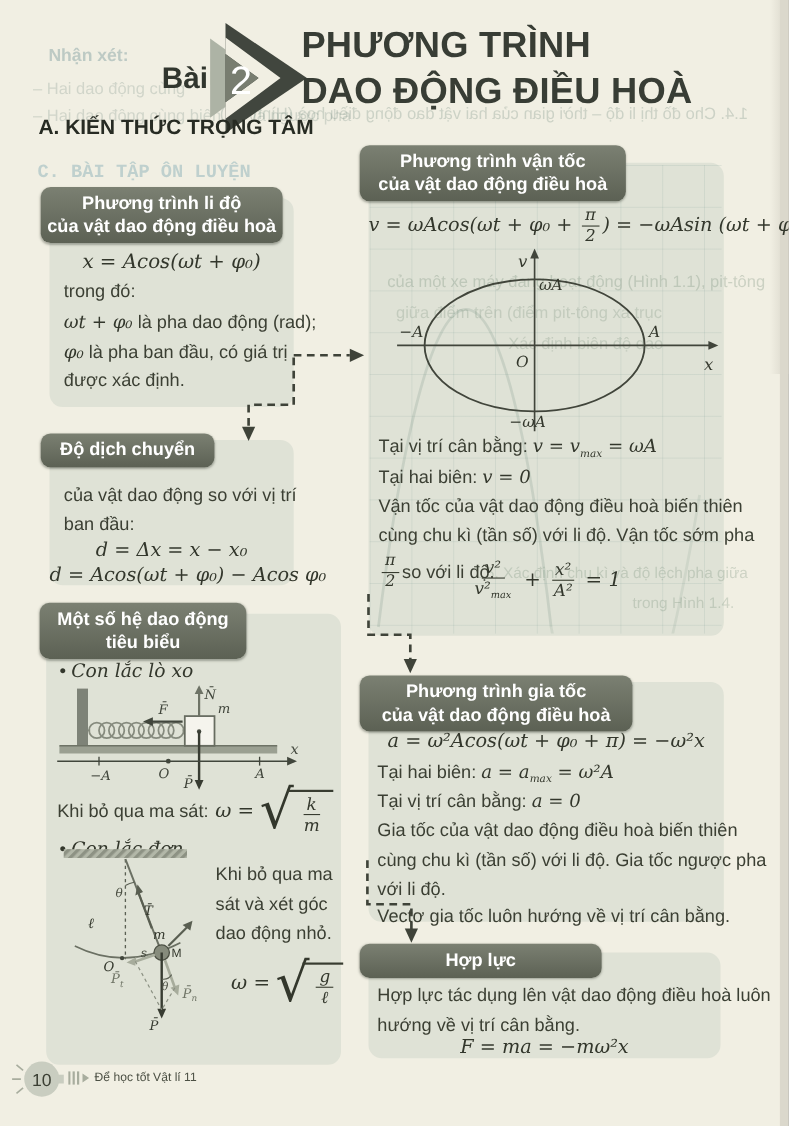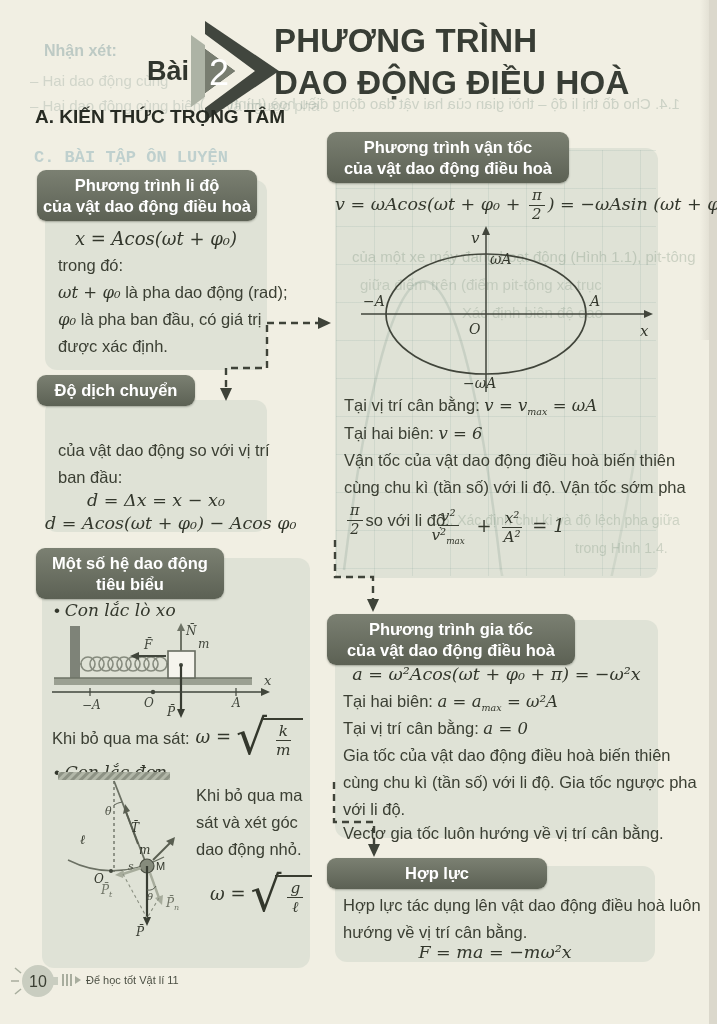--- a/index.html
+++ b/index.html
@@ -89,21 +89,21 @@
       <polygon points="220,388 232,388 226,401"></polygon>
       <polygon points="367,599 379,599 373,612"></polygon>
       <polygon points="368,844 380,844 374,857"></polygon>
     </g>
   </svg>
 
   <div class="hdr" style="left:37px;top:170px;width:212px;">
     <div>Phương trình li độ</div>
       <div>của vật dao động điều hoà</div>
   </div>
-  <div class="hdr" style="left:37px;top:375px;width:150px;">Độ dịch chuyển</div>
+  <div class="hdr" style="left:37px;top:394px;width:150px;">Độ dịch chuyển</div>
   <div class="hdr" style="left:36px;top:548px;width:180px;">
     <div>Một số hệ dao động</div>
       <div>tiêu biểu</div>
   </div>
   <div class="hdr" style="left:327px;top:132px;width:234px;">
     <div>Phương trình vận tốc</div>
       <div>của vật dao động điều hoà</div>
   </div>
   <div class="hdr" style="left:327px;top:614px;width:240px;">
     <div>Phương trình gia tốc</div>
@@ -259,21 +259,21 @@
     <text class="it" x="20" y="80" font-size="14" fill="#33372c">−A</text>
     <text class="it" x="247" y="80" font-size="14" fill="#33372c">A</text>
     <text class="it" x="126" y="108" font-size="14" fill="#33372c">O</text>
     <text class="it" x="297" y="110" font-size="15" fill="#33372c">x</text>
   </svg>
 
   <div class="content t" style="left:344px;top:396px;">
     <span>Tại vị trí cân bằng: </span><span class="math"><span>v = v</span><sub>max</sub><span> = ωA</span></span>
   </div>
   <div class="content t" style="left:344px;top:424px;">
-    <span>Tại hai biên: </span><span class="math">v = 6</span>
+    <span>Tại hai biên: </span><span class="math">v = 0</span>
   </div>
   <div class="content t" style="left:344px;top:451px;">Vận tốc của vật dao động điều hoà biến thiên</div>
   <div class="content t" style="left:344px;top:478px;">cùng chu kì (tần số) với li độ. Vận tốc sớm pha</div>
   <div class="content t" style="left:344px;top:498px;display:flex;align-items:center;height:44px;">
     <span class="math" style="font-size:17px;"><span class="frac">
           <span class="fn">π</span>
           <span class="fd">2</span>
         </span></span>
     <span> so với li độ.</span>
   </div>

